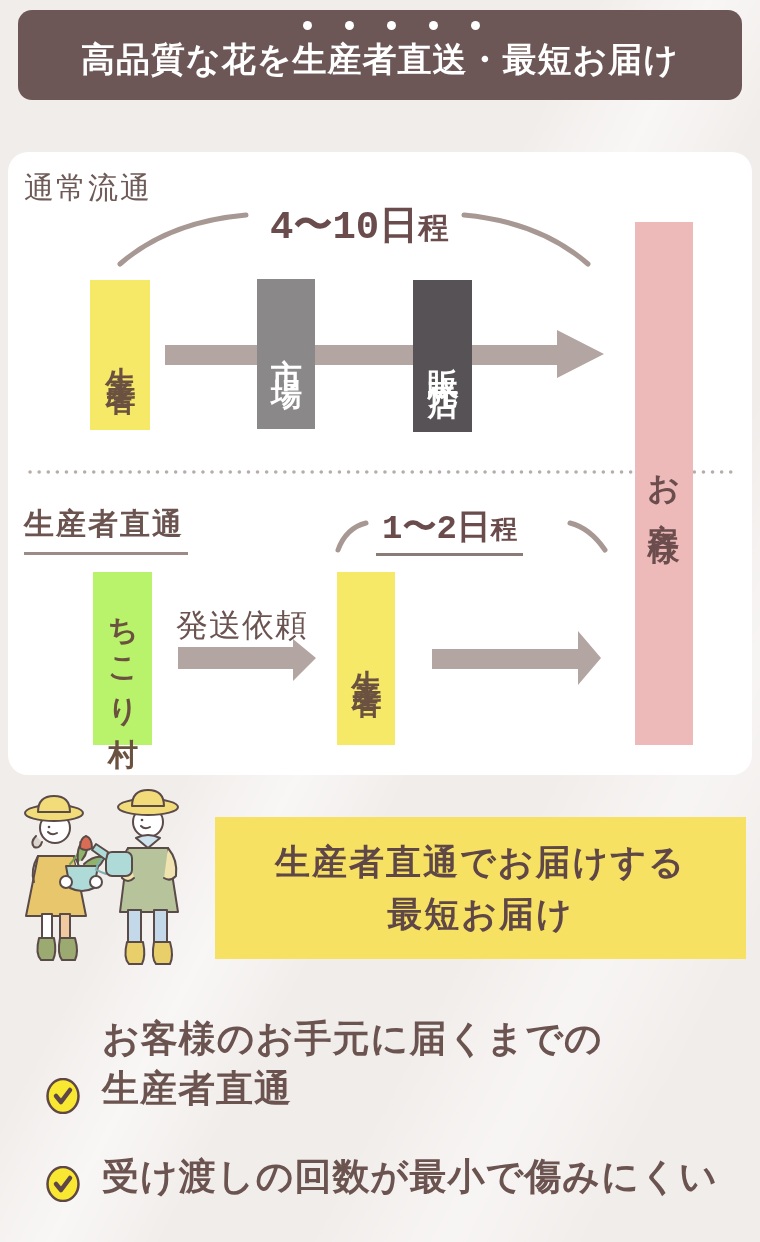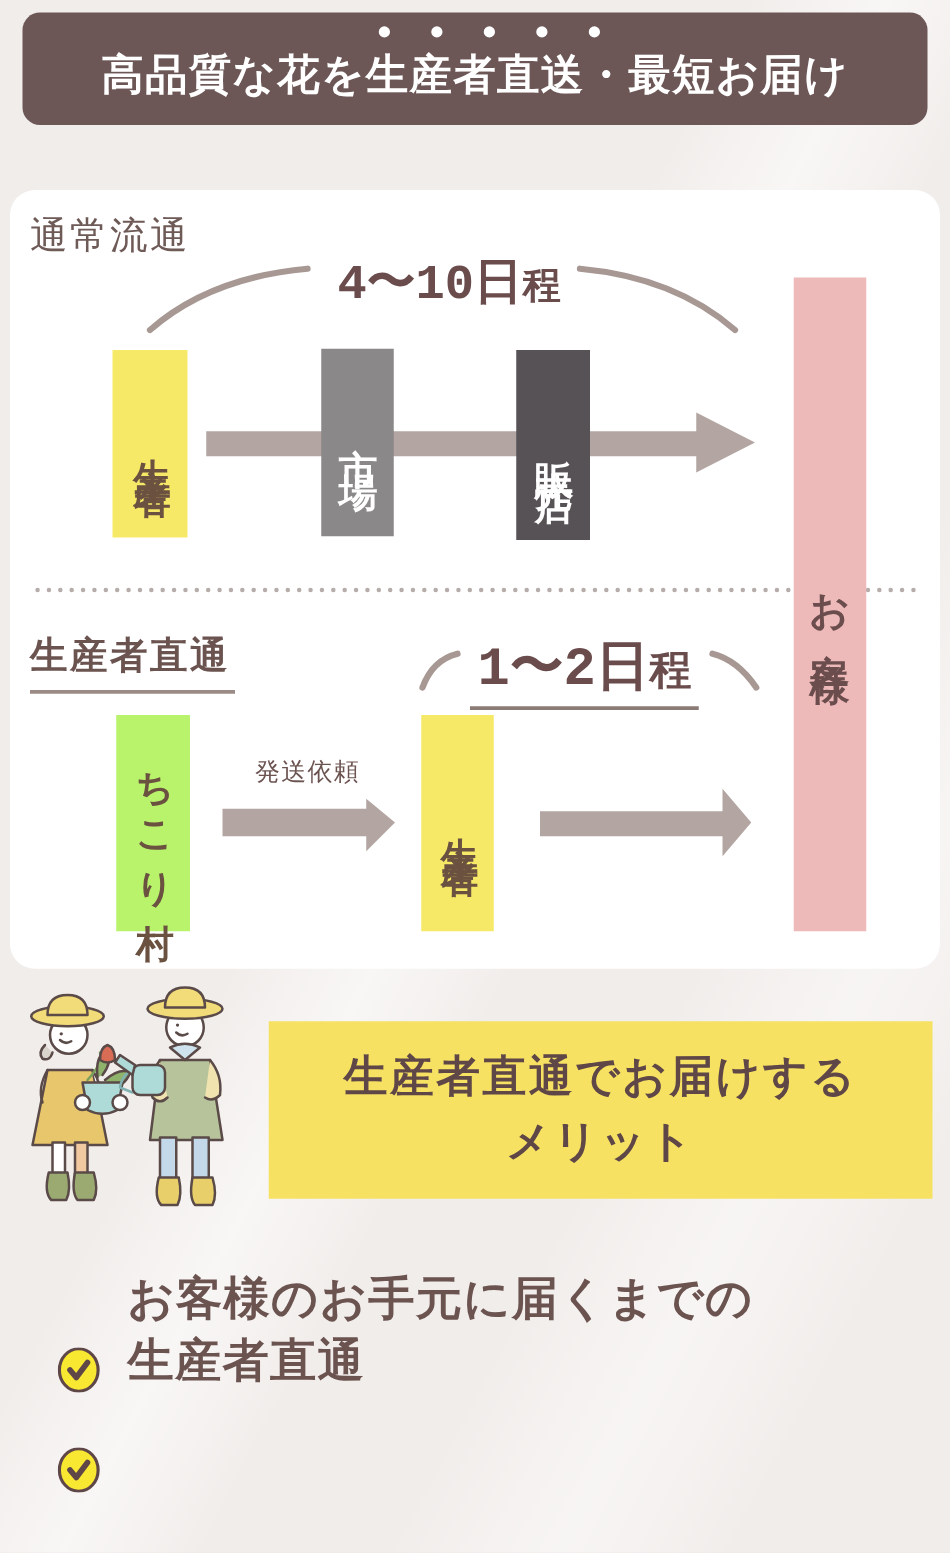--- a/index.html
+++ b/index.html
@@ -45,21 +45,21 @@
   .label-normal { left:16px; top:16px; }
   .label-direct {
     left:16px; top:352px; font-weight:700; color:#6b5350;
     border-bottom:3px solid #9b8a86; padding:0 4px 7px 0;
   }
   .duration {
     position:absolute; z-index:3; color:#6b4c4c; font-weight:bold; white-space:nowrap;font-family:Liberation Mono, monospace;
   }
   .duration-1 { left:262px; top:46px; font-size:39px; }
   .duration-2 {
-    left:368px; top:352px; font-size:43px;
+    left:368px; top:352px; font-size:34px;
     border-bottom:3px solid #8b7b77; padding:0 6px 3px 6px;
   }
   .duration .suffix { font-size:0.78em; font-weight:bold; }
   .node {
     position:absolute; z-index:2;
     display:flex; align-items:center; justify-content:center;
   }
   .node .vtext {
     writing-mode:vertical-rl; text-orientation:upright;
     font-weight:bold; white-space:nowrap;
@@ -72,21 +72,21 @@
   .box-customer  { left:627px; top:70px;  width:58px; height:523px; background:#edb9b9; }
   .box-producer1 .vtext, .box-producer2 .vtext, .box-chicory .vtext {
     color:#6a5140; font-size:30px; letter-spacing:9px;
   }
   .box-chicory .vtext { letter-spacing:5px; }
   .box-market .vtext { color:#fff; font-size:31px; letter-spacing:20px; }
   .box-retailer .vtext { color:#fff; font-size:31px; letter-spacing:9px; }
   .box-customer .vtext { color:#6b4d4d; font-size:32px; letter-spacing:9px; }
   .ship-label {
     position:absolute; z-index:3; left:168px; top:452px; width:140px;
-    text-align:center; color:#6b5350; font-size:20px; font-weight:500;
+    text-align:left; color:#6b5350; font-size:32px; font-weight:500;
     letter-spacing:1px; white-space:nowrap;
   }
   
   .illustration { position:absolute; left:8px; top:786px; z-index:1; }
   .banner {
     position:absolute; left:215px; top:817px; width:531px; height:142px;
     background:#f6e163; z-index:2;
     display:flex; flex-direction:column; align-items:center; justify-content:center;
   }
   .banner-line {
@@ -205,37 +205,40 @@
       <path d="M124 20 q0 -16 16 -16 q16 0 16 16 z" fill="#f2db79"></path>
 
       <path d="M100 70 q-10 2 -12 14 l10 4" fill="none" stroke="#7fb2b0"></path>
       <rect x="98" y="66" width="26" height="24" rx="6" fill="#aedbd8"></rect>
       <path d="M98 74 l-14 -10 l4 -6 l12 8 z" fill="#aedbd8"></path>
     </g>
   </svg>
 
   <div class="banner">
     <div class="banner-line">生産者直通でお届けする</div>
-    <div class="banner-line">メリット</div>
+    <div class="banner-line">最短お届け</div>
   </div>
 
   <div class="merit-list">
 
     <div class="merit-item">
       <svg class="check" width="34" height="36" viewBox="0 0 34 36">
         <ellipse cx="17" cy="18" rx="15.5" ry="17" fill="#f9e832" stroke="#5f4747" stroke-width="2.5"></ellipse>
         <path d="M10 18 L15 24 L24 12" fill="none" stroke="#5f4747" stroke-width="4.5" stroke-linecap="round" stroke-linejoin="round"></path>
       </svg>
       <div class="merit-text">
         <div>お客様のお手元に届くまでの</div>
         <div>生産者直通</div>
       </div>
     </div>
 
     <div class="merit-item">
       <svg class="check" width="34" height="36" viewBox="0 0 34 36">
         <ellipse cx="17" cy="18" rx="15.5" ry="17" fill="#f9e832" stroke="#5f4747" stroke-width="2.5"></ellipse>
         <path d="M10 18 L15 24 L24 12" fill="none" stroke="#5f4747" stroke-width="4.5" stroke-linecap="round" stroke-linejoin="round"></path>
       </svg>
+      <div class="merit-text">
+        <div>受け渡しの回数が最小で傷みにくい</div>
+      </div>
     </div>
 
   </div>
 </div>
 
 </body></html>

